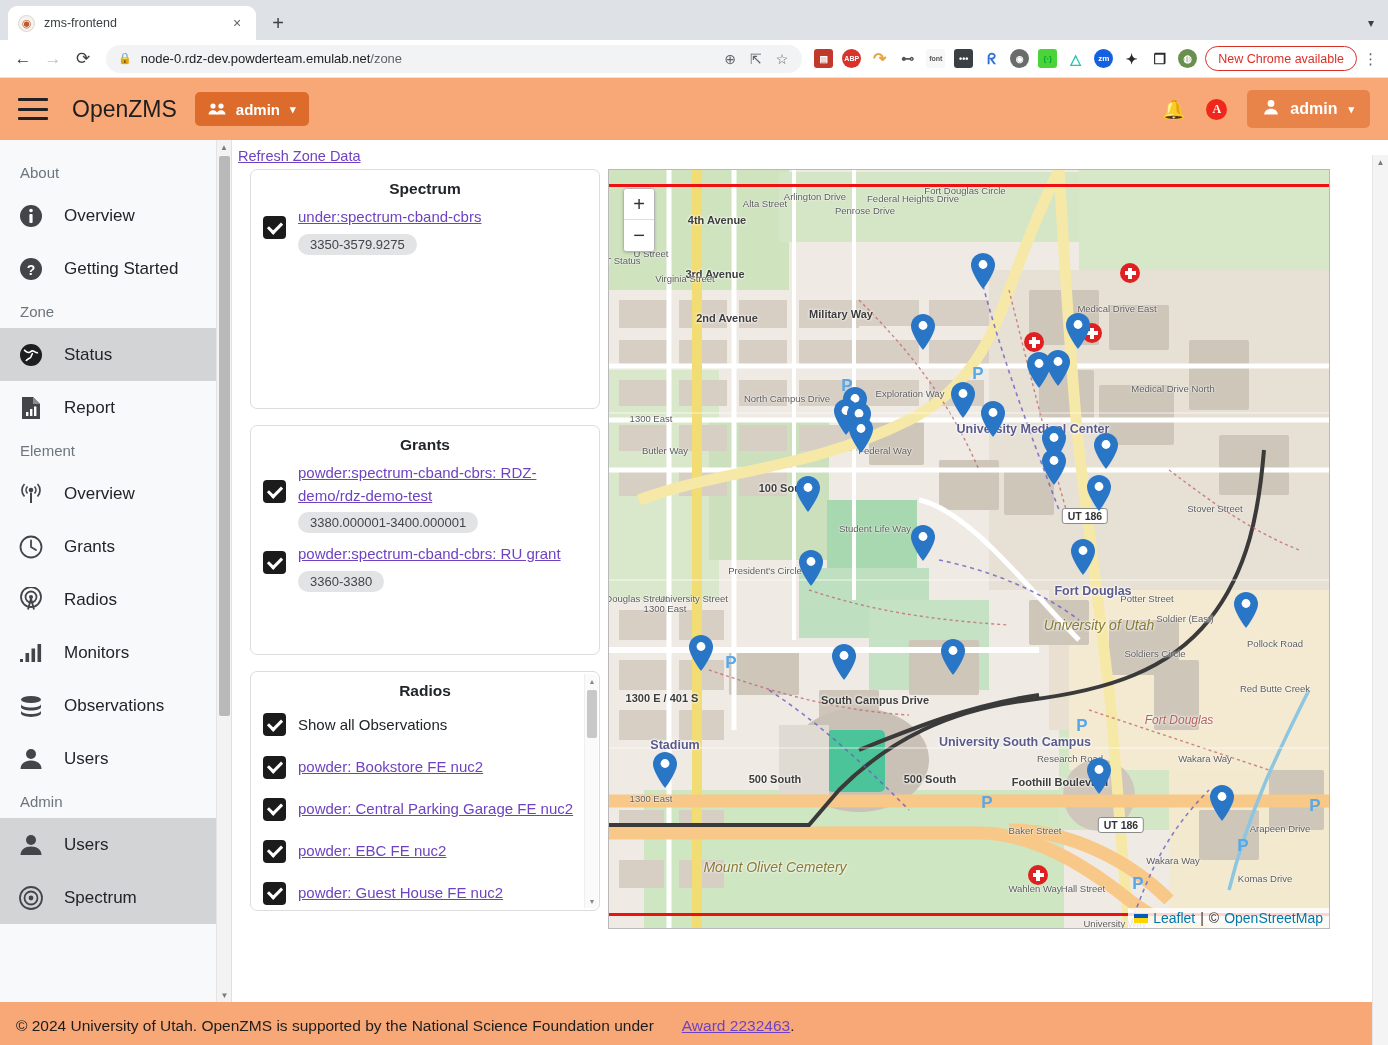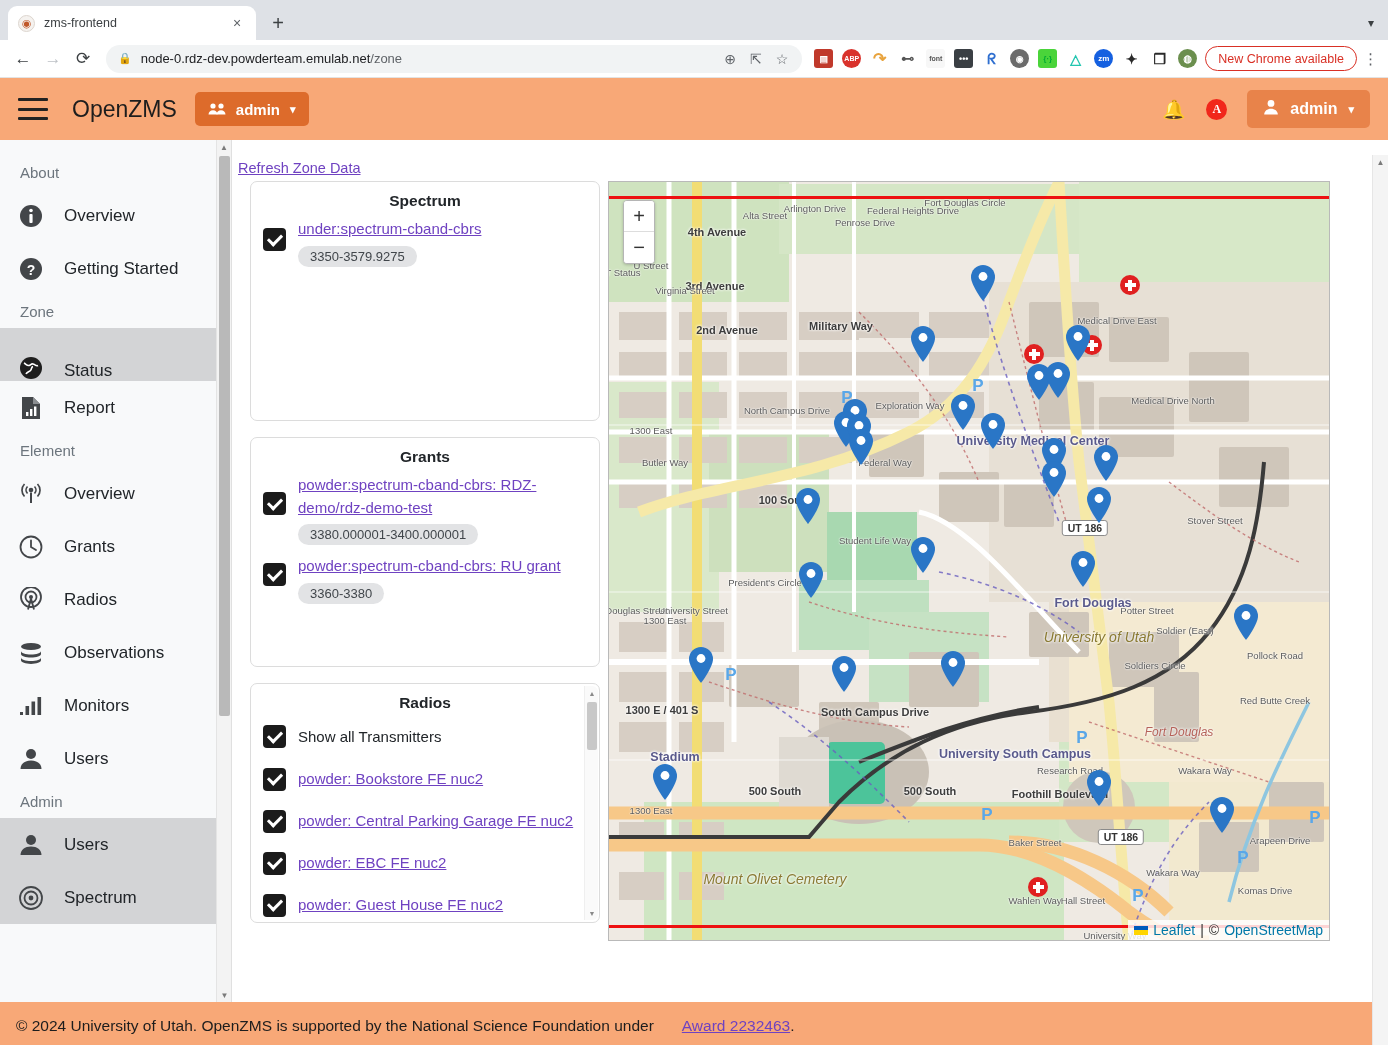--- a/index.html
+++ b/index.html
@@ -105,38 +105,38 @@
     overflow: hidden; position: relative; flex: 0 0 auto;
   }
   .sb-inner { padding-top: 16px; }
   .sb-head {
     font-size: 15px; color: #6c757d; padding: 8px 0 8px 20px;
   }
   .sb-item {
     display: flex; align-items: center; height: 53px; padding-left: 16px;
     cursor: pointer; gap: 18px;
   }
-  .sb-item.active { background: #d3d4d6; align-items: flex-end; }
+  .sb-item.active { background: #d3d4d6; }
   .sb-item.admin-sel { background: #d3d4d6; }
   .sb-icon { width: 30px; display:flex; align-items:center; justify-content:center;
     color:#434649; flex:0 0 auto; }
   .sb-label { font-size: 17px; color: #212529; }
 
   .sb-scroll {
     position:absolute; right:0; top:0; width: 15px; height: 100%;
     background: #f3f3f3; border-left: 1px solid #e4e4e4;
   }
   .sb-arrow { height:14px; display:flex; align-items:center; justify-content:center;
     font-size:8px; color:#7a7a7a; }
   .sb-thumb { position:absolute; left:2px; width: 11px; background:#b9b9b9;
     border-radius: 2px; top: 16px; height: 560px; }
 
   
   .main {
-    flex: 1 1 auto; background:#fff; padding: 12px 0 0 0; position: relative;
+    flex: 1 1 auto; background:#fff; padding: 0 0 0 0; position: relative;
     overflow: hidden;
   }
   .refresh-link {
     display:inline-block; margin: 8px 0 0 6px; font-size: 14.5px;
     color: #6f42c1; text-decoration: underline; cursor:pointer;
   }
   .content-row { display:flex; gap: 0; padding: 4px 0 0 0; }
 
   .left-col { width: 368px; flex:0 0 auto; padding-left: 18px; }
   .card {
@@ -419,37 +419,37 @@
                   <circle cx="13" cy="10" r="5.5" fill="none" stroke="#434649" stroke-width="1.8"></circle>
                   <circle cx="13" cy="10" r="2" fill="#434649"></circle>
                   <path d="M13 11.5l-3 11M13 11.5l3 11" stroke="#434649" stroke-width="1.8" fill="none"></path>
                 </svg>
             </span>
             <span class="sb-label">Radios</span>
           </div>
           <div class="sb-item">
             <span class="sb-icon">
               <svg width="26" height="26" viewBox="0 0 26 26">
-                  <ellipse cx="13" cy="6.5" rx="10" ry="3.6" fill="#434649"></ellipse>
-                  <path d="M3 11c0 2 4.5 3.6 10 3.6s10-1.6 10-3.6v3c0 2-4.5 3.6-10 3.6S3 16 3 14z" fill="#434649"></path>
-                  <path d="M3 17.5c0 2 4.5 3.6 10 3.6s10-1.6 10-3.6v2.8c0 2-4.5 3.6-10 3.6s-10-1.6-10-3.6z" fill="#434649"></path>
-                </svg>
-            </span>
-            <span class="sb-label">Observations</span>
-          </div>
-          <div class="sb-item">
-            <span class="sb-icon">
-              <svg width="26" height="26" viewBox="0 0 26 26">
                   <rect x="2" y="19" width="3" height="3" fill="#434649"></rect>
                   <rect x="7.5" y="13" width="3.6" height="9" fill="#434649"></rect>
                   <rect x="13.5" y="8.5" width="3.6" height="13.5" fill="#434649"></rect>
                   <rect x="19.5" y="4" width="3.6" height="18" fill="#434649"></rect>
                 </svg>
             </span>
             <span class="sb-label">Monitors</span>
+          </div>
+          <div class="sb-item">
+            <span class="sb-icon">
+              <svg width="26" height="26" viewBox="0 0 26 26">
+                  <ellipse cx="13" cy="6.5" rx="10" ry="3.6" fill="#434649"></ellipse>
+                  <path d="M3 11c0 2 4.5 3.6 10 3.6s10-1.6 10-3.6v3c0 2-4.5 3.6-10 3.6S3 16 3 14z" fill="#434649"></path>
+                  <path d="M3 17.5c0 2 4.5 3.6 10 3.6s10-1.6 10-3.6v2.8c0 2-4.5 3.6-10 3.6s-10-1.6-10-3.6z" fill="#434649"></path>
+                </svg>
+            </span>
+            <span class="sb-label">Observations</span>
           </div>
           <div class="sb-item">
             <span class="sb-icon">
               <svg width="26" height="26" viewBox="0 0 26 26">
                   <circle cx="13" cy="8" r="5" fill="#434649"></circle>
                   <path d="M2.5 23c0-5.2 4.5-8.5 10.5-8.5S23.5 17.8 23.5 23z" fill="#434649"></path>
                 </svg>
             </span>
             <span class="sb-label">Users</span>
           </div>
@@ -517,21 +517,21 @@
                   <span class="link">powder:spectrum-cband-cbrs: RU grant</span><br>
                   <span class="tag">3360-3380</span>
                 </div>
               </div>
             </div>
 
             <div class="card radios">
               <div class="card-title">Radios</div>
               <div class="radio-row">
                 <div class="chk"></div>
-                <span class="plain-label">Show all Transmitters</span>
+                <span class="plain-label">Show all Observations</span>
               </div>
               <div class="radio-row" style="padding-top:12px">
                 <div class="chk"></div>
                 <span class="link">powder: Bookstore FE nuc2</span>
               </div>
               <div class="radio-row" style="padding-top:12px">
                 <div class="chk"></div>
                 <span class="link">powder: Central Parking Garage FE nuc2</span>
               </div>
               <div class="radio-row" style="padding-top:12px">

